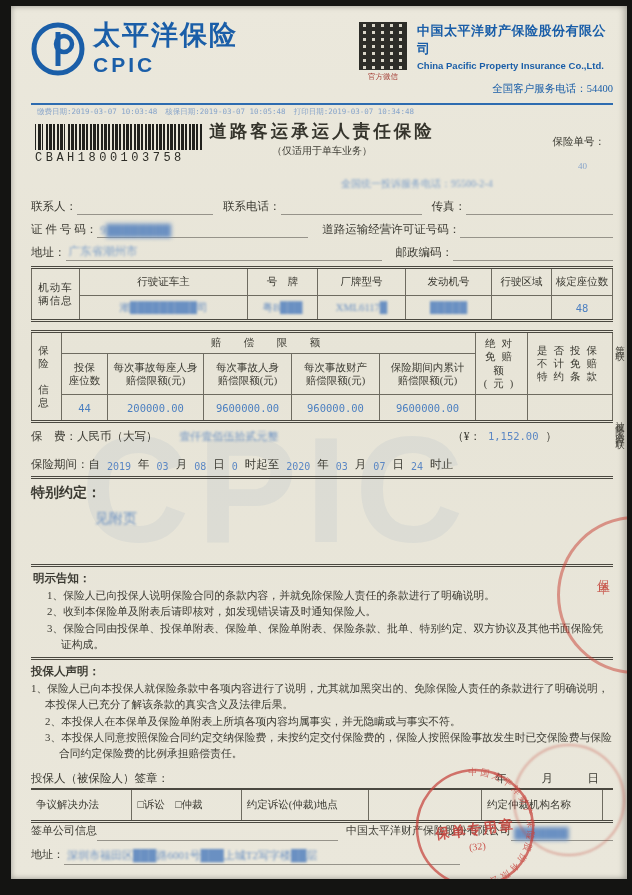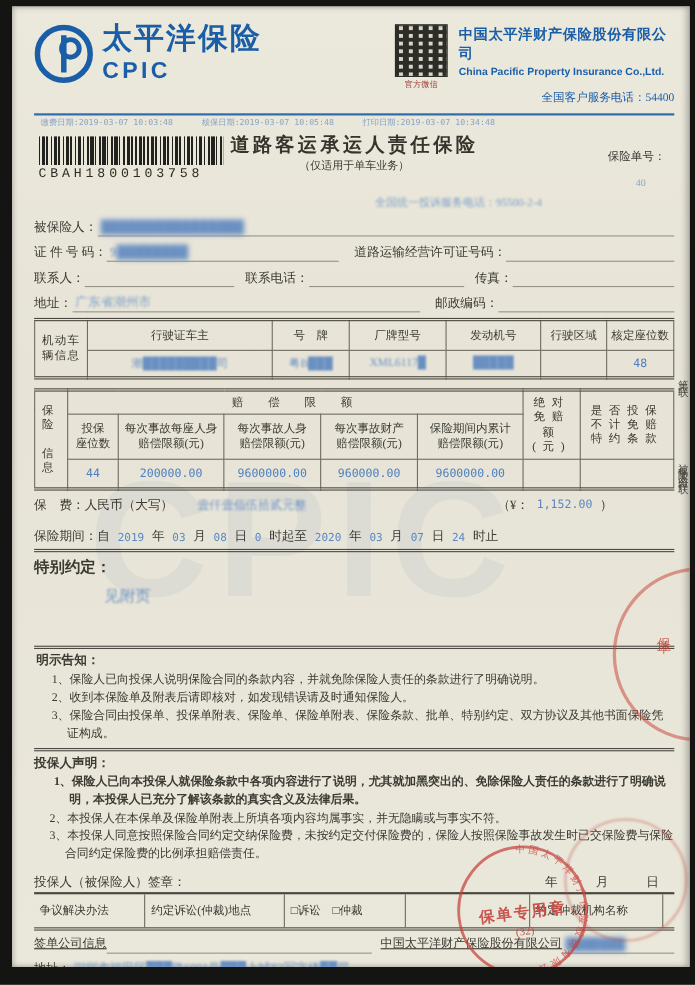--- a/index.html
+++ b/index.html
@@ -24,21 +24,21 @@
   .qr-box{width:46px;height:46px;background:#d9d6c9;
     background-image:repeating-linear-gradient(0deg,#2d2d28 0 3px,transparent 3px 6px),
                      repeating-linear-gradient(90deg,#2d2d28 0 3px,transparent 3px 6px);
     background-size:7px 7px, 9px 9px;border:1px solid #2d2d28;}
   .qr-cap{font-size:7.5px;color:#a23a32;margin-top:2px;}
   .co{margin-left:10px;width:196px;color:#1a5ea8;}
   .co-cn{font-size:13px;font-weight:bold;letter-spacing:.5px;}
   .co-en{font-size:9.5px;font-weight:bold;font-family:"Liberation Sans",sans-serif;margin-top:2px;}
   .hotline{font-size:10.5px;margin-top:11px;text-align:right;}
   .blue-rule{border-bottom:2.5px solid #2e6cb0;margin-top:7px;}
-  .dates{display:flex;gap:26px;font-size:7.5px;color:#87a4ca;filter:blur(.5px);
+  .dates{display:flex;gap:8px;font-size:7.5px;color:#87a4ca;filter:blur(.5px);
     margin:2px 0 0 6px;font-family:"DejaVu Sans Mono",monospace;white-space:nowrap;}
 
   
   .titleblock{position:relative;height:58px;margin-top:2px;}
   .barcode{position:absolute;left:4px;top:5px;width:168px;}
   .bars{height:26px;background:repeating-linear-gradient(90deg,#21211d 0 1.5px,transparent 1.5px 3px,
       #21211d 3px 6px,transparent 6px 7px,#21211d 7px 8.5px,transparent 8.5px 11px);}
   .code{font-family:"Liberation Mono",monospace;font-size:12px;letter-spacing:3.5px;color:#2d2d27;margin-top:1px;}
   .titles{width:320px;margin:0 auto;text-align:center;}
   .t-main{font-size:17.5px;font-weight:bold;letter-spacing:3px;color:#35342c;}
@@ -88,21 +88,21 @@
 
   .sig{display:flex;justify-content:space-between;align-items:flex-end;height:25px;font-size:11.5px;}
   .sig .ymd{letter-spacing:0;margin-right:14px;}
 
   .dispute{display:flex;border-top:2px solid #4a4840;border-bottom:3px double #4a4840;
     height:30px;font-size:10.5px;align-items:stretch;margin-top:2px;}
   .dispute>div{border-left:1px solid #6e6b60;display:flex;align-items:center;padding:0 5px;}
   .dispute>div:first-child{border-left:none;}
 
   .issuer{font-size:11px;}
-  .irow{display:flex;align-items:center;height:21px;white-space:nowrap;text-decoration:underline;}
+  .irow{display:flex;align-items:flex-start;height:21px;white-space:nowrap;}
 
   
   .side{position:absolute;right:1px;writing-mode:vertical-rl;font-size:9.5px;color:#46443c;
     letter-spacing:3px;z-index:2;}
   .side1{top:332px;}
   .side2{top:408px;}
 
   
   .stampwrap{position:absolute;z-index:3;}
   .edge-stamp{right:-86px;top:510px;width:150px;height:152px;border:3px solid rgba(199,62,50,.5);
@@ -181,40 +181,34 @@
           <div class="t-sub">（仅适用于单车业务）</div>
         </div>
         <div class="policy">
           <span>保险单号：</span>
           <div class="policy-tail">40</div>
         </div>
       </div>
       <div class="complaint">全国统一投诉服务电话：95500-2-4</div>
 
       <div class="row">
-        <span class="lab">被保险人：</span>
-        <span class="u grow">
-            <span class="redact">████████████████</span>
-          </span>
+        <span class="lab">联系人：</span>
+        <span class="u" style="width:130px;"></span>
+        <span class="lab" style="margin-left:10px;">联系电话：</span>
+        <span class="u" style="width:135px;"></span>
+        <span class="lab" style="margin-left:10px;">传真：</span>
+        <span class="u grow"></span>
       </div>
       <div class="row">
         <span class="lab">证 件 号 码：</span>
         <span class="u" style="width:205px;">
           <span class="soft">9</span>
           <span class="redact">████████</span>
         </span>
         <span class="lab" style="margin-left:14px;">道路运输经营许可证号码：</span>
-        <span class="u grow"></span>
-      </div>
-      <div class="row">
-        <span class="lab">联系人：</span>
-        <span class="u" style="width:130px;"></span>
-        <span class="lab" style="margin-left:10px;">联系电话：</span>
-        <span class="u" style="width:135px;"></span>
-        <span class="lab" style="margin-left:10px;">传真：</span>
         <span class="u grow"></span>
       </div>
       <div class="row">
         <span class="lab">地址：</span>
         <span class="u" style="width:310px;">
             <span class="faint">广东省潮州市</span>
           </span>
         <span class="lab" style="margin-left:14px;">邮政编码：</span>
         <span class="u grow"></span>
       </div>
@@ -335,34 +329,34 @@
 
       <div class="box" style="border-top:3px double #4a4840;">
         <div class="bt">明示告知：</div>
         <div class="it">1、保险人已向投保人说明保险合同的条款内容，并就免除保险人责任的条款进行了明确说明。</div>
         <div class="it">2、收到本保险单及附表后请即核对，如发现错误请及时通知保险人。</div>
         <div class="it">3、保险合同由投保单、投保单附表、保险单、保险单附表、保险条款、批单、特别约定、双方协议及其他书面保险凭证构成。</div>
       </div>
 
       <div style="padding-top:3px;font-size:10.8px;line-height:1.5;">
         <div class="bt" style="font-weight:bold;font-size:11.5px;">投保人声明：</div>
-        <div class="it" style="margin-left:18px;padding-left:14px;text-indent:-14px;font-weight:bold;">1、保险人已向本投保人就保险条款中各项内容进行了说明，尤其就加黑突出的、免除保险人责任的条款进行了明确说明，本投保人已充分了解该条款的真实含义及法律后果。</div>
+        <div class="it" style="margin-left:0;padding-left:14px;text-indent:-14px;">1、保险人已向本投保人就保险条款中各项内容进行了说明，尤其就加黑突出的、免除保险人责任的条款进行了明确说明，本投保人已充分了解该条款的真实含义及法律后果。</div>
         <div class="it" style="margin-left:14px;padding-left:14px;text-indent:-14px;">2、本投保人在本保单及保险单附表上所填各项内容均属事实，并无隐瞒或与事实不符。</div>
         <div class="it" style="margin-left:14px;padding-left:14px;text-indent:-14px;">3、本投保人同意按照保险合同约定交纳保险费，未按约定交付保险费的，保险人按照保险事故发生时已交保险费与保险合同约定保险费的比例承担赔偿责任。</div>
       </div>
 
       <div class="sig">
         <span>投保人（被保险人）签章：</span>
         <span class="ymd">年　　　月　　　日</span>
       </div>
 
       <div class="dispute">
         <div style="width:92px;">争议解决办法</div>
+        <div style="width:100px;">□诉讼　□仲裁</div>
         <div style="width:118px;">约定诉讼(仲裁)地点</div>
-        <div style="width:100px;">□诉讼　□仲裁</div>
         <div style="width:104px;"></div>
         <div style="width:112px;">约定仲裁机构名称</div>
         <div class="grow"></div>
       </div>
 
       <div class="issuer">
         <div class="irow" style="height:24px;">
           <span class="lab">签单公司信息</span>
           <span class="u grow"></span>
           <span class="lab" style="margin-left:8px;">中国太平洋财产保险股份有限公司</span>

